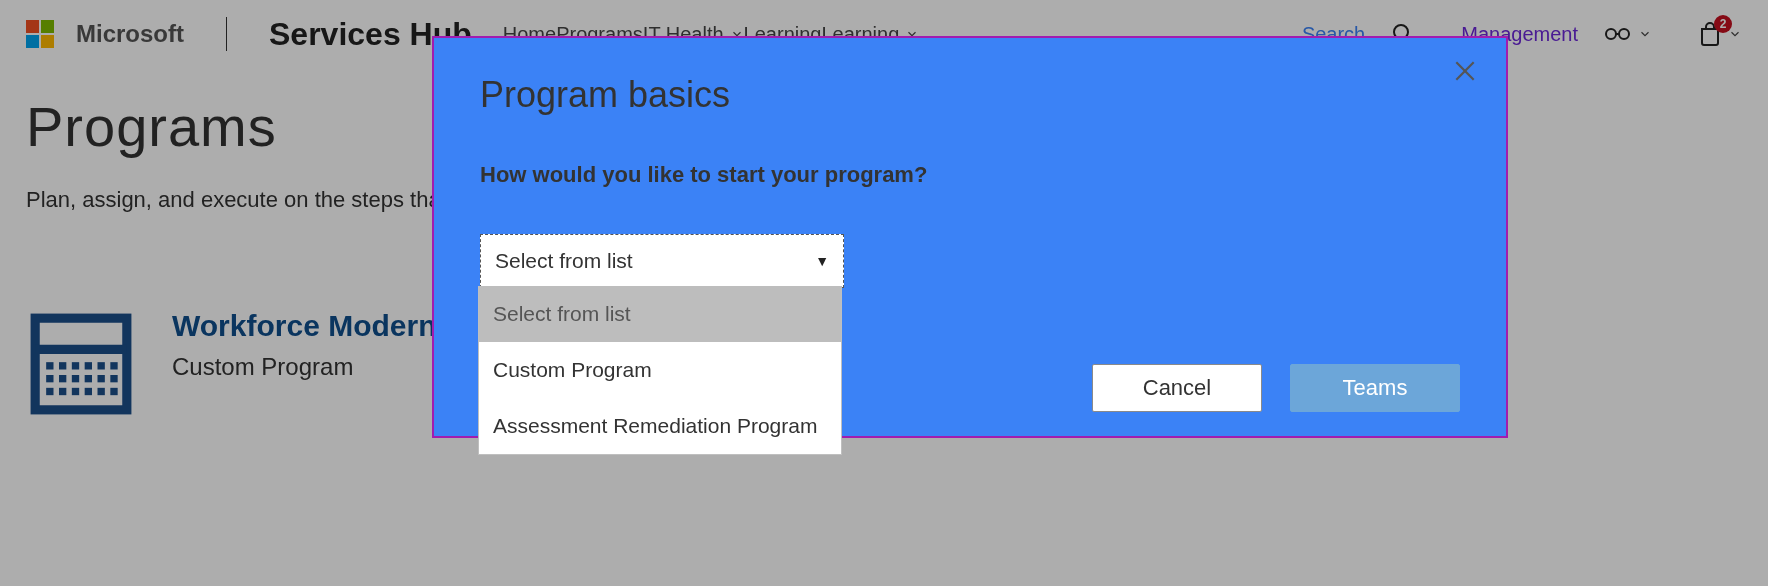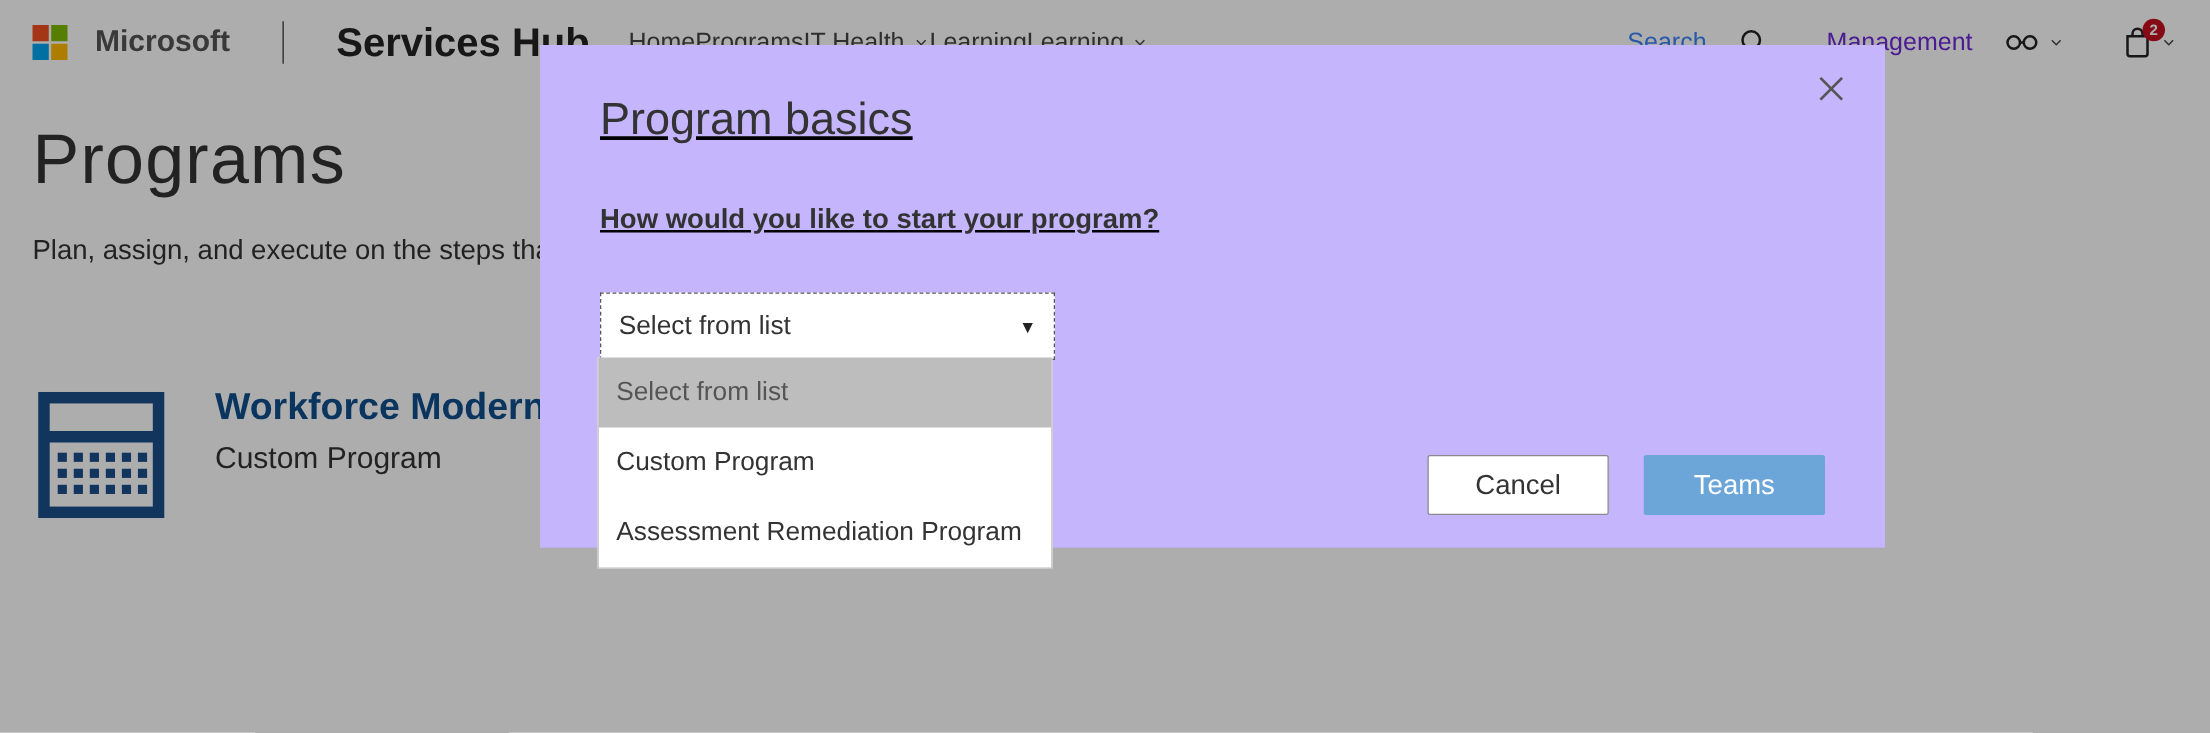--- a/index.html
+++ b/index.html
@@ -31,35 +31,35 @@
 
   .card { margin-top: 96px; display:flex; gap: 36px; align-items:flex-start; }
   .card-icon { width: 110px; height: 110px; }
   .card-icon rect.outer { fill:none; stroke:#1b4e8a; stroke-width:10; }
   .card-icon .dots rect { fill:#1b4e8a; }
   .card-title { font-size: 30px; font-weight:600; color:#0f4e8c; }
   .card-sub { font-size: 24px; color:#333; margin-top: 10px; }
 
   
   .overlay { position:absolute; inset:0; background:rgba(0,0,0,0.32); }
-  .modal { position:absolute; top:36px; left:432px; width:1076px; height:402px; background:#c4b5fd; border:2px solid #c4b5fd;text-decoration:underline; }
+  .modal { position:absolute; top:36px; left:432px; width:1076px; height:402px; background:#3b82f6; border:2px solid #a21caf; }
   .modal-close { position:absolute; top:20px; right:28px; cursor:pointer; }
   .modal-title { font-size: 36px; font-weight:400; color:#333; margin: 36px 0 0 46px; }
   .modal-q { font-size: 22px; font-weight:600; color:#333; margin: 46px 0 0 46px; }
 
   .select-box { position:absolute; left:46px; top:196px; width:364px; height:54px; border:1px dashed #555; background:#fff; display:flex; align-items:center; justify-content:space-between; padding:0 14px; cursor:pointer; }
   .select-box span.lbl { font-size:21px; color:#333; }
   .select-box span.tri { font-size:14px; color:#222; }
 
   .dropdown { position:absolute; left:46px; top:250px; width:364px; background:#fff; border:1px solid #bfbfbf; border-top:none; z-index:50; }
   .dropdown .opt { padding: 16px 14px; font-size:21px; color:#333; cursor:pointer; }
   .dropdown .opt.placeholder { background:#bdbdbd; color:#555; }
 
   .modal-buttons { position:absolute; right:46px; bottom:24px; display:flex; gap:28px; }
-  .btn { width:145px; height:48px; font-size:22px; border-radius:2px; cursor:pointer; display:flex; align-items:center; justify-content:center; }
+  .btn { width:170px; height:48px; font-size:22px; border-radius:2px; cursor:pointer; display:flex; align-items:center; justify-content:center; }
   .btn-cancel { background:#fff; border:1px solid #8a8a8a; color:#333; }
   .btn-next { background:#6ca6d9; border:1px solid #6ca6d9; color:#fff; }
 </style>
 </head>
 <body>
 
 <div class="topbar">
   <div class="ms-logo">
     <span></span>
       <span></span>

